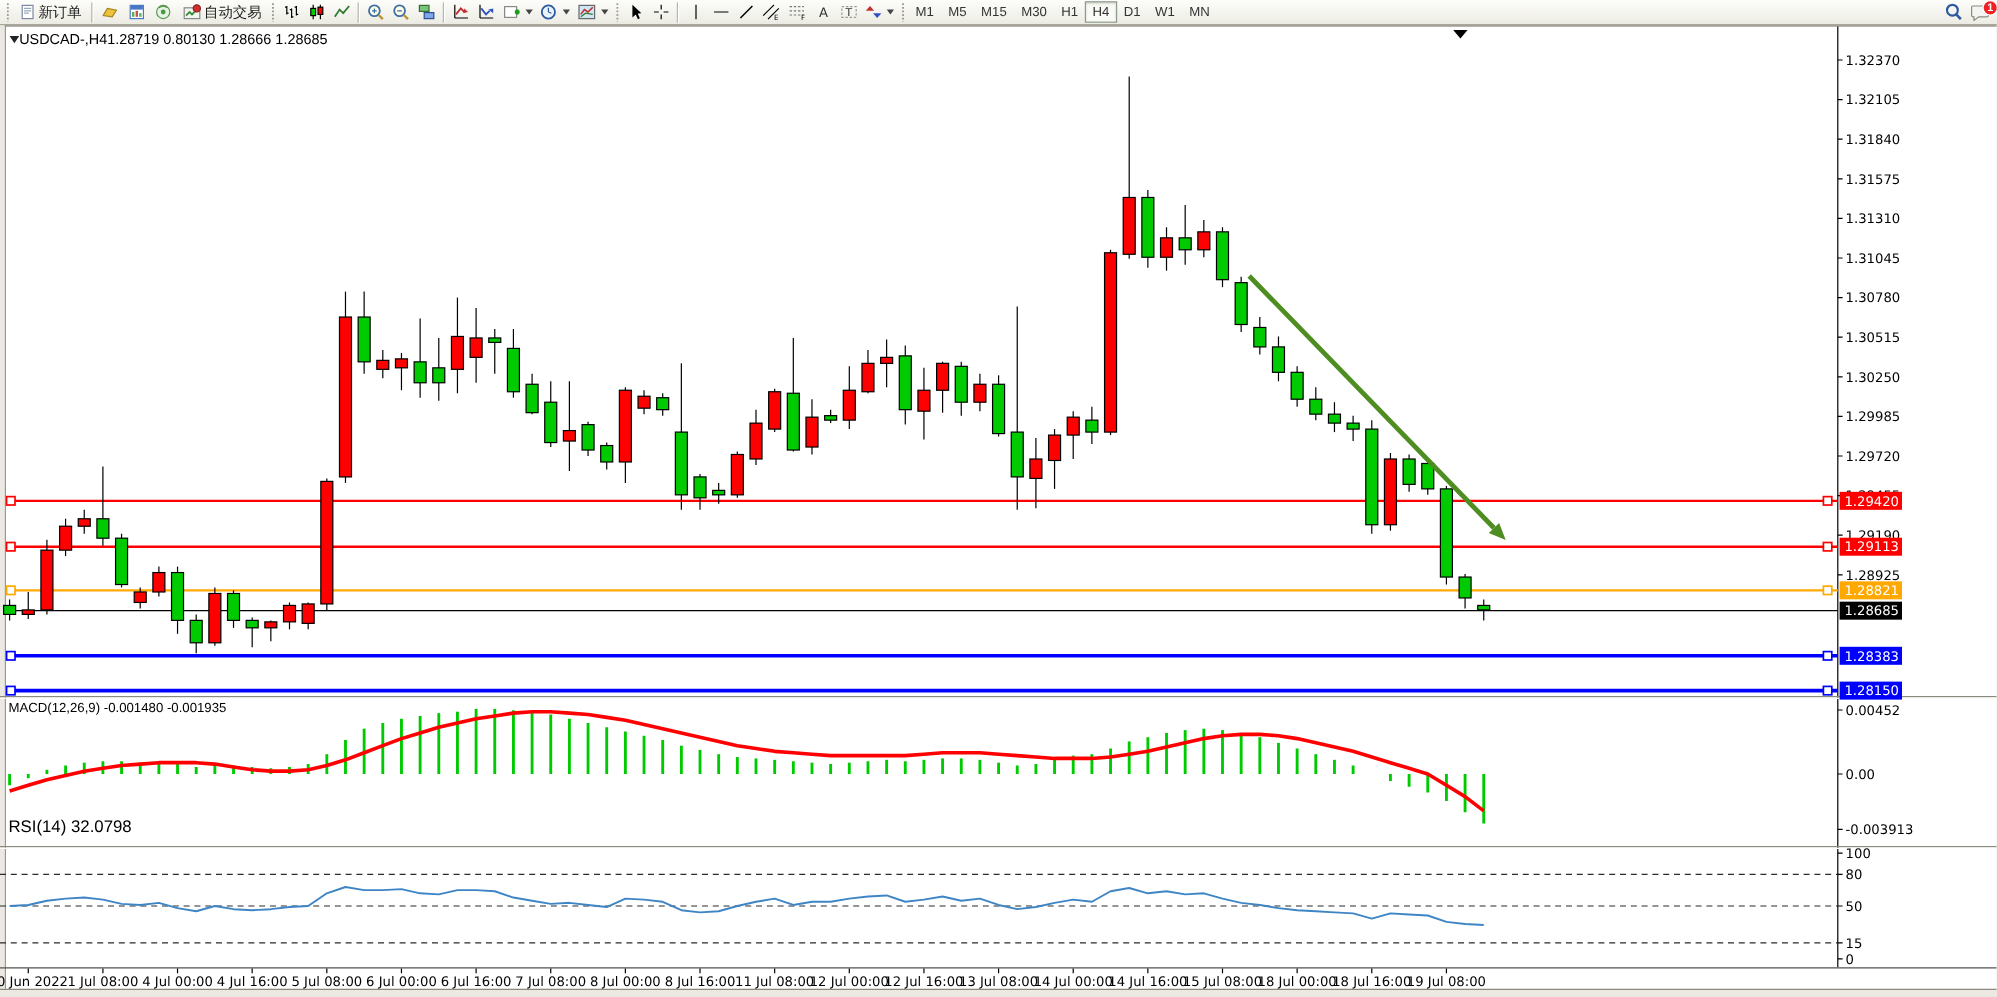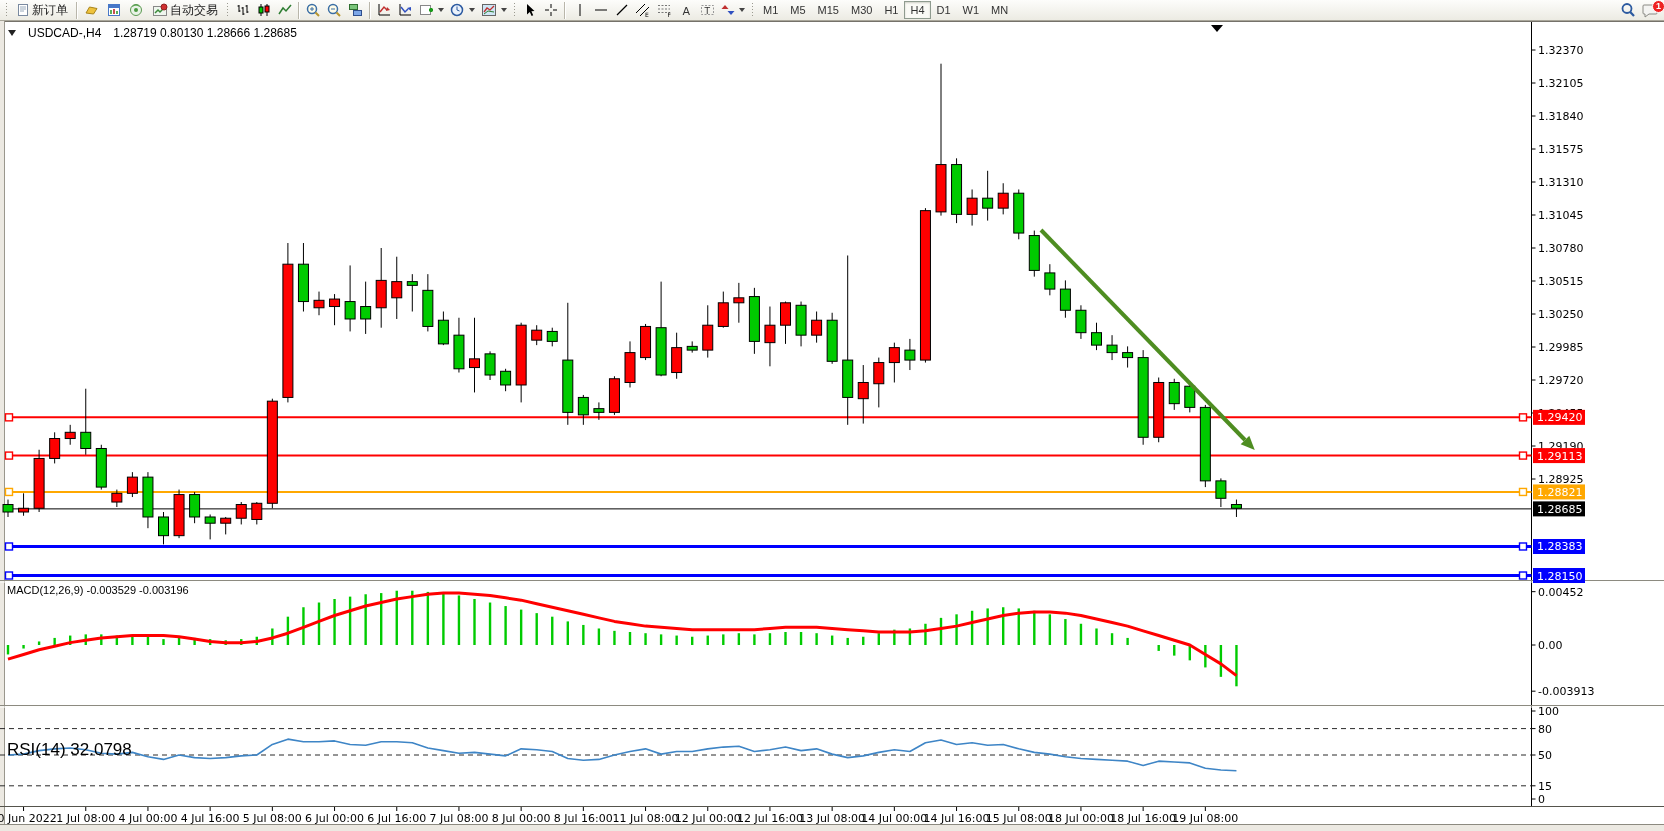--- a/index.html
+++ b/index.html
@@ -27,25 +27,25 @@
   #right-icons { margin-left:auto; display:flex; align-items:center; }
   #chat-btn { position:relative; }
   #badge { position:absolute; top:-2px; right:-4px; min-width:13px; height:13px; border-radius:7px;
            background:#e22; color:#fff; font-size:9px; font-weight:bold; display:flex;
            align-items:center; justify-content:center; padding:0 2px; border:1px solid #fff; }
 
   
   #chartwin { position:absolute; left:0; top:21px; width:1664px; height:810px; }
   #canvas { position:absolute; left:0; top:0; }
   .overlay { position:absolute; font-size:12px; color:#000; white-space:nowrap; z-index:5; }
-  #title-line { left:8px; top:5px; display:flex; align-items:center; gap:12px; }
+  #title-line { left:8px; top:5px; display:flex; align-items:center; gap:0; }
   #sym-tri { width:0; height:0; border-left:4px solid transparent; border-right:4px solid transparent;
              border-top:6px solid #222; }
   #macd-label { left:7px; top:563px; font-size:11px; }
-  #rsi-label  { left:7px; top:719px; font-size:17px; }
+  #rsi-label  { left:7px; top:659px; font-size:14px; }
 </style>
 </head>
 <body>
 
 <div id="app">
 
   <div id="toolbar">
     <div class="grip"></div>
 
     <div class="tbtn textbtn">
@@ -686,20 +686,20 @@
         </g>
       </svg>
 
     <div class="overlay" id="title-line">
       <span id="sym-tri"></span>
       <span>USDCAD-,H4</span>
       <span>1.28719 0.80130 1.28666 1.28685</span>
     </div>
     <div class="overlay" id="macd-label">
       <span>MACD(12,26,9)</span>
-      <span>-0.003529 -0.003196</span>
+      <span>-0.001480 -0.001935</span>
     </div>
     <div class="overlay" id="rsi-label">
       <span>RSI(14)</span>
       <span>32.0798</span>
     </div>
   </div>
 </div>
 
 </body></html>

